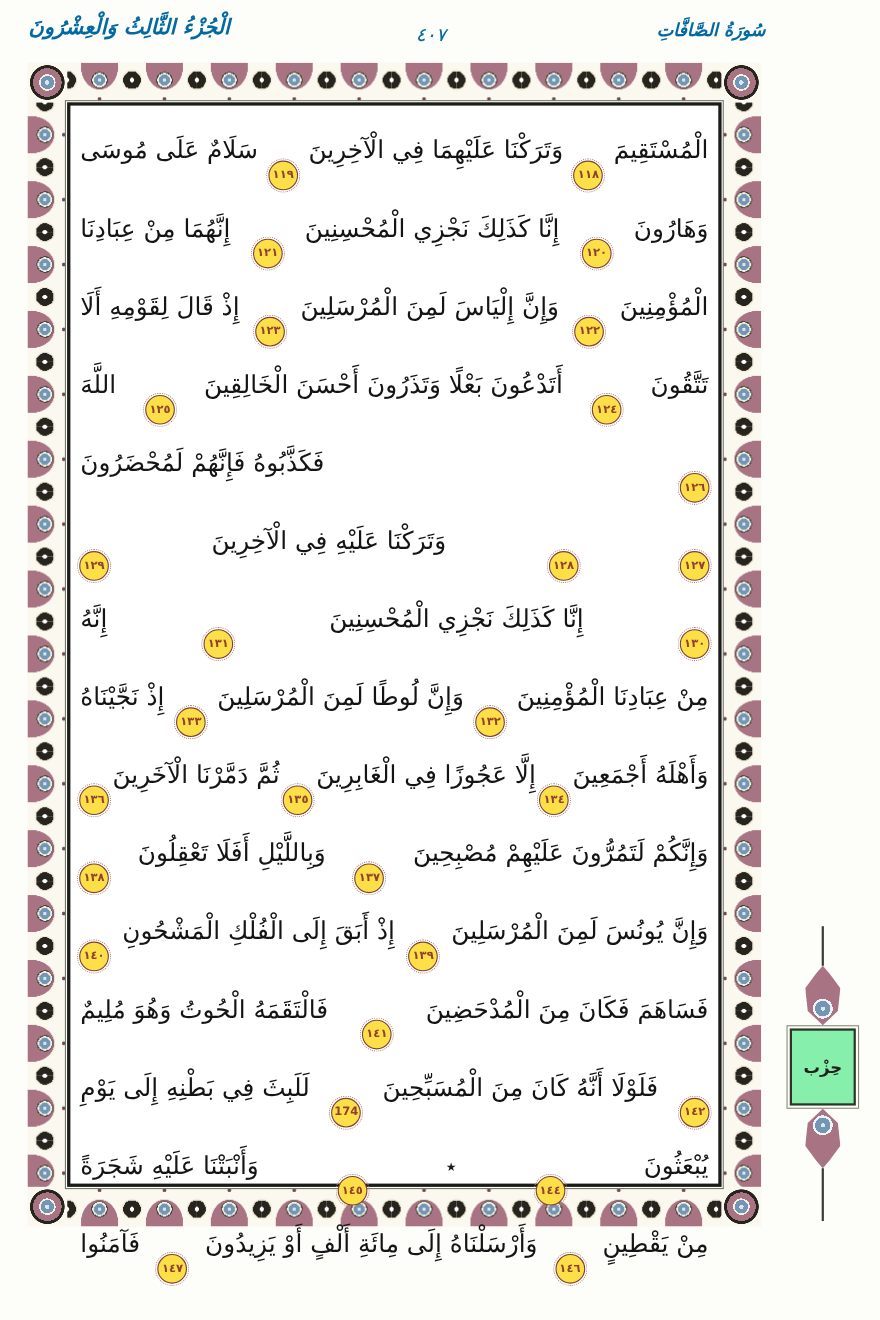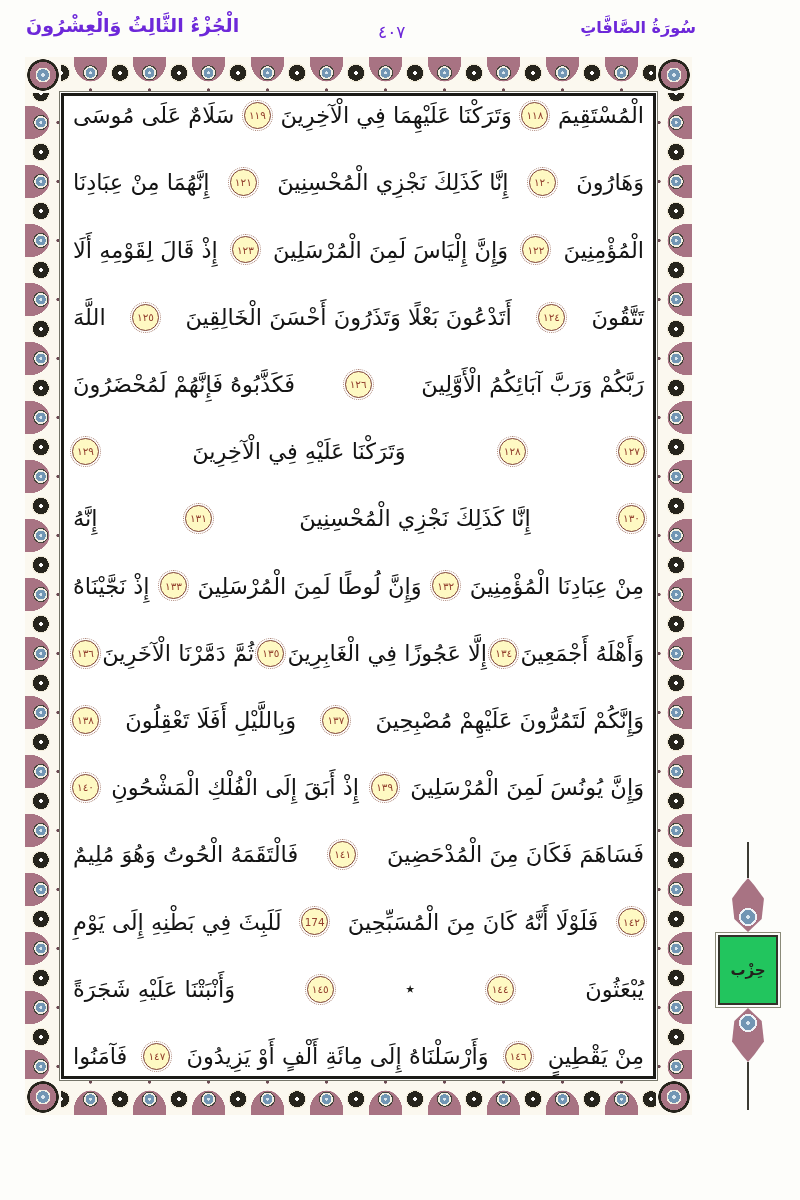--- a/index.html
+++ b/index.html
@@ -3,21 +3,21 @@
 <meta charset="utf-8">
 <style>
   html,body{margin:0;padding:0;}
   body{
     width:800px;height:1200px;position:relative;
     background:#fdfdfa;
     font-family:"DejaVu Sans", sans-serif;
     color:#161616;overflow:hidden;
   }
   
-  .hdr{position:absolute;white-space:nowrap;color:#6d28d9;}
+  .hdr{position:absolute;white-space:nowrap;color:#0369a1;font-style:italic;}
   .hdr-surah{right:104px;top:18px;font-size:16px;font-weight:bold;}
   .hdr-page{left:378px;top:22px;font-size:17px;}
   .hdr-juz{left:26px;top:14px;font-size:19px;font-weight:bold;}
 
   
   .frame{position:absolute;left:25px;top:57px;width:667px;height:1058px;}
   .band{position:absolute;background-color:#fbf8ef;}
   .band-h{left:36px;right:36px;height:36px;background-repeat:repeat-x;background-size:59px 36px;}
   .band-v{top:0;bottom:0;width:36px;background-repeat:repeat-y;background-size:36px 59px;}
   .band-top{top:0;
@@ -55,35 +55,35 @@
   .frame-inner{position:absolute;inset:36px;background:#ffffff;border:3px solid #1b1b17;
     box-shadow:0 0 0 1px #ffffff, 0 0 0 2px #76766a;}
 
   
   .lines{position:absolute;inset:6px 8px;display:flex;flex-direction:column;justify-content:space-between;}
   .qline{display:flex;justify-content:space-between;align-items:center;direction:rtl;
     font-size:22.5px;line-height:1;white-space:nowrap;color:#141414;}
   .qtext{padding:0 1px;}
   .aya{flex:0 0 auto;width:25px;height:25px;border-radius:50%;
     border:1.5px solid #7c4035;outline:1px dotted #b08a7d;outline-offset:1px;
-    background:#fef9c3;color:#93402f;font-size:10.5px;font-weight:normal;
-    display:inline-flex;align-items:center;justify-content:center;direction:rtl;}
+    background:#fde047;color:#93402f;font-size:10.5px;font-weight:bold;
+    display:inline-flex;align-items:center;justify-content:center;direction:rtl;margin-top:44px;}
   .rub{flex:0 0 auto;font-size:18px;color:#1d1d1a;padding:0 1px;}
 
   
   .hizb{position:absolute;left:719px;top:842px;width:58px;height:276px;
     display:flex;flex-direction:column;align-items:center;}
   .hizb .stem{width:2px;background:#3c3b33;}
   .stem-t{height:36px;} .stem-b{height:48px;}
   .finial{width:38px;height:54px;background:#a87383;position:relative;flex:0 0 auto;
     clip-path:polygon(50% 0%,66% 13%,92% 38%,86% 76%,50% 100%,14% 76%,8% 38%,34% 13%);}
   .finial::after{content:"";position:absolute;left:50%;bottom:5px;width:20px;height:20px;margin-left:-10px;
     border-radius:50%;background:radial-gradient(circle, #dbe7f0 0 2px, #7296b4 2px 7px, #eef3f7 7px 9px, transparent 9px);}
   .finial.flip{transform:rotate(180deg);}
-  .hizb-box{width:56px;height:66px;background:#22c55e;border:2px solid #33322a;
+  .hizb-box{width:56px;height:66px;background:#86efac;border:2px solid #33322a;
     outline:1px solid #8a8a78;outline-offset:2px;margin:3px 0;
     display:flex;align-items:center;justify-content:center;}
   .hizb-box span{font-size:15px;font-weight:bold;color:#22211c;}
 </style>
 </head>
 <body>
 
 <div class="hdr hdr-surah">سُورَةُ الصَّافَّاتِ</div>
 <div class="hdr hdr-page">٤٠٧</div>
 <div class="hdr hdr-juz">الْجُزْءُ الثَّالِثُ وَالْعِشْرُونَ</div>
@@ -122,21 +122,20 @@
           <span class="qtext">إِذْ قَالَ لِقَوْمِهِ أَلَا</span>
         </div>
         <div class="qline">
           <span class="qtext">تَتَّقُونَ</span>
           <span class="aya">١٢٤</span>
           <span class="qtext">أَتَدْعُونَ بَعْلًا وَتَذَرُونَ أَحْسَنَ الْخَالِقِينَ</span>
           <span class="aya">١٢٥</span>
           <span class="qtext">اللَّهَ</span>
         </div>
         <div class="qline">
-          <span class="qtext">رَبَّكُمْ وَرَبَّ آبَائِكُمُ الْأَوَّلِينَ</span>
           <span class="aya">١٢٦</span>
           <span class="qtext">فَكَذَّبُوهُ فَإِنَّهُمْ لَمُحْضَرُونَ</span>
         </div>
         <div class="qline">
           <span class="aya">١٢٧</span>
           <span class="aya">١٢٨</span>
           <span class="qtext">وَتَرَكْنَا عَلَيْهِ فِي الْآخِرِينَ</span>
           <span class="aya">١٢٩</span>
         </div>
         <div class="qline">

